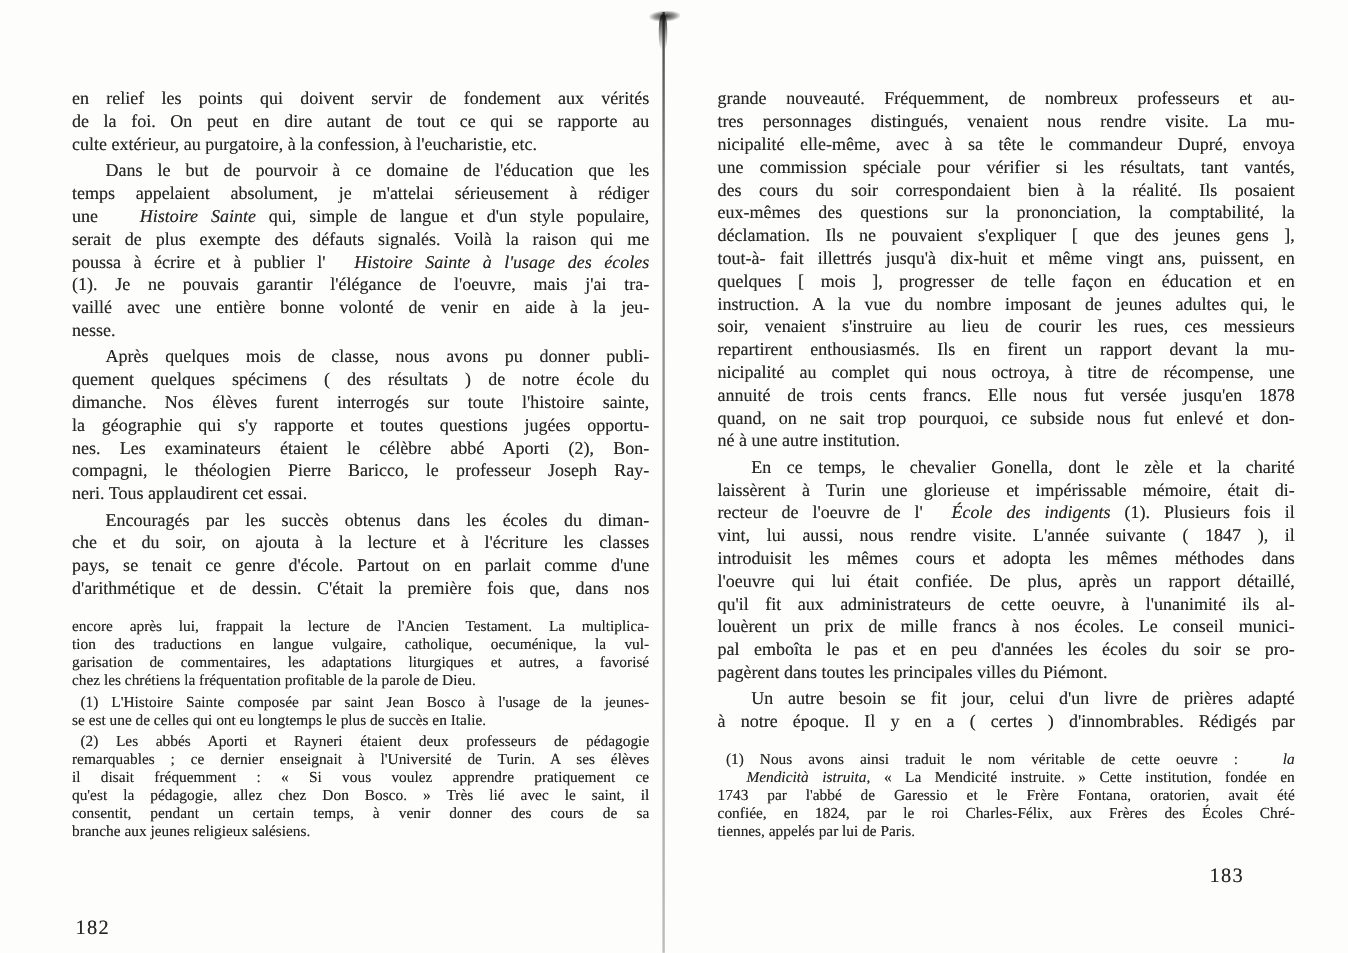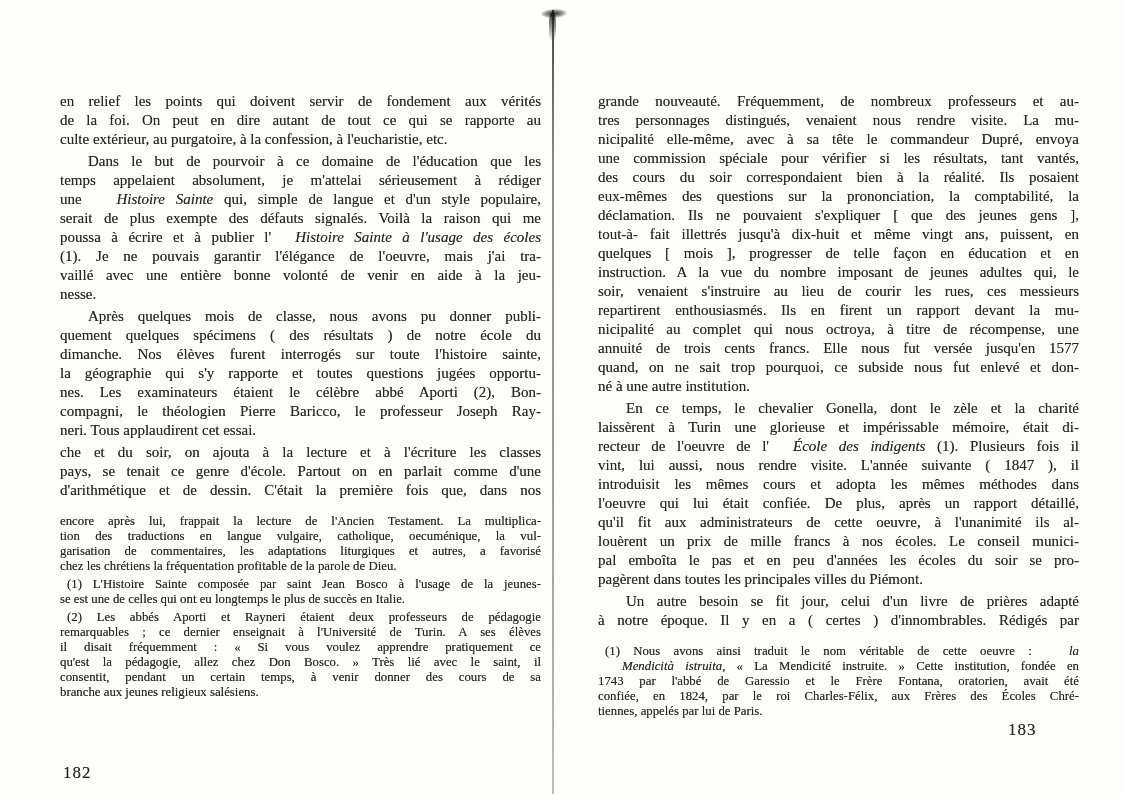--- a/index.html
+++ b/index.html
@@ -6,21 +6,21 @@
   body {
     width:1123px; height:794px;
     background:#fdfdfb;
     font-family:"Liberation Serif", serif;
     color:#272727;
     overflow:hidden;
     position:relative;
   }
   .page {
     position:absolute;
-    top:92px;
+    top:74px;
     width:481px;
     font-size:15px;
     line-height:19px;
     text-shadow:0 0 0.5px rgba(30,30,30,0.55);
   }
   #left-page  { left:60px; }
   #right-page { left:598px; }
   .line {
     height:19px;
     text-align:justify;
@@ -102,20 +102,21 @@
         <div class="para">
           <div class="line indent">Après quelques mois de classe, nous avons pu donner publi-</div>
           <div class="line">quement quelques spécimens ( des résultats ) de notre école du</div>
           <div class="line">dimanche. Nos élèves furent interrogés sur toute l'histoire sainte,</div>
           <div class="line">la géographie qui s'y rapporte et toutes questions jugées opportu-</div>
           <div class="line">nes. Les examinateurs étaient le célèbre abbé Aporti (2), Bon-</div>
           <div class="line">compagni, le théologien Pierre Baricco, le professeur Joseph Ray-</div>
           <div class="line last">neri. Tous applaudirent cet essai.</div>
         </div>
         <div class="para">
+          <div class="line indent">Encouragés par les succès obtenus dans les écoles du diman-</div>
           <div class="line">che et du soir, on ajouta à la lecture et à l'écriture les classes</div>
           <div class="line">pays, se tenait ce genre d'école. Partout on en parlait comme d'une</div>
           <div class="line">d'arithmétique et de dessin. C'était la première fois que, dans nos</div>
         </div>
       </div>
     <div class="footnotes" id="left-footnotes">
         <div class="footnote">
           <div class="line">encore après lui, frappait la lecture de l'Ancien Testament. La multiplica-</div>
           <div class="line">tion des traductions en langue vulgaire, catholique, oecuménique, la vul-</div>
           <div class="line">garisation de commentaires, les adaptations liturgiques et autres, a favorisé</div>
@@ -145,21 +146,21 @@
           <div class="line">une commission spéciale pour vérifier si les résultats, tant vantés,</div>
           <div class="line">des cours du soir correspondaient bien à la réalité. Ils posaient</div>
           <div class="line">eux-mêmes des questions sur la prononciation, la comptabilité, la</div>
           <div class="line">déclamation. Ils ne pouvaient s'expliquer [ que des jeunes gens ],</div>
           <div class="line">tout-à- fait illettrés jusqu'à dix-huit et même vingt ans, puissent, en</div>
           <div class="line">quelques [ mois ], progresser de telle façon en éducation et en</div>
           <div class="line">instruction. A la vue du nombre imposant de jeunes adultes qui, le</div>
           <div class="line">soir, venaient s'instruire au lieu de courir les rues, ces messieurs</div>
           <div class="line">repartirent enthousiasmés. Ils en firent un rapport devant la mu-</div>
           <div class="line">nicipalité au complet qui nous octroya, à titre de récompense, une</div>
-          <div class="line">annuité de trois cents francs. Elle nous fut versée jusqu'en 1577</div>
+          <div class="line">annuité de trois cents francs. Elle nous fut versée jusqu'en 1878</div>
           <div class="line">quand, on ne sait trop pourquoi, ce subside nous fut enlevé et don-</div>
           <div class="line last">né à une autre institution.</div>
         </div>
         <div class="para">
           <div class="line indent">En ce temps, le chevalier Gonella, dont le zèle et la charité</div>
           <div class="line">laissèrent à Turin une glorieuse et impérissable mémoire, était di-</div>
           <div class="line">recteur de l'oeuvre de l'<i>École des indigents</i> (1). Plusieurs fois il</div>
           <div class="line">vint, lui aussi, nous rendre visite. L'année suivante ( 1847 ), il</div>
           <div class="line">introduisit les mêmes cours et adopta les mêmes méthodes dans</div>
           <div class="line">l'oeuvre qui lui était confiée. De plus, après un rapport détaillé,</div>

